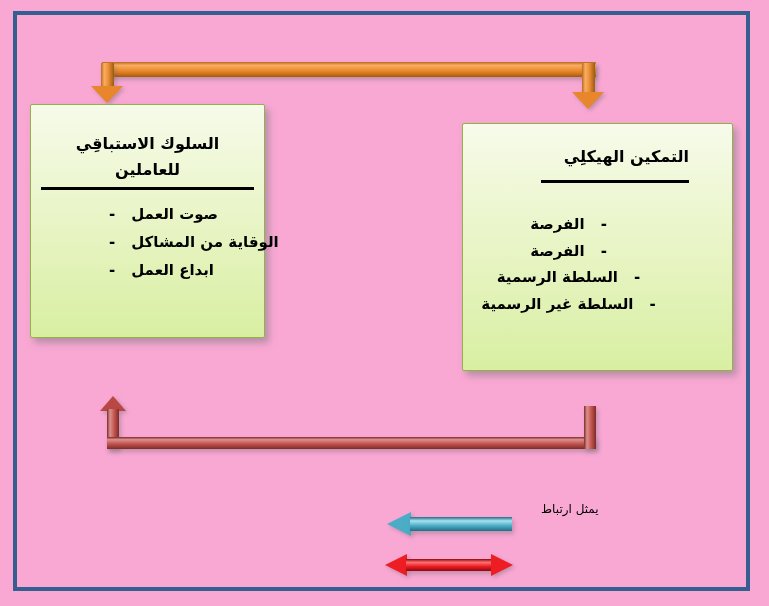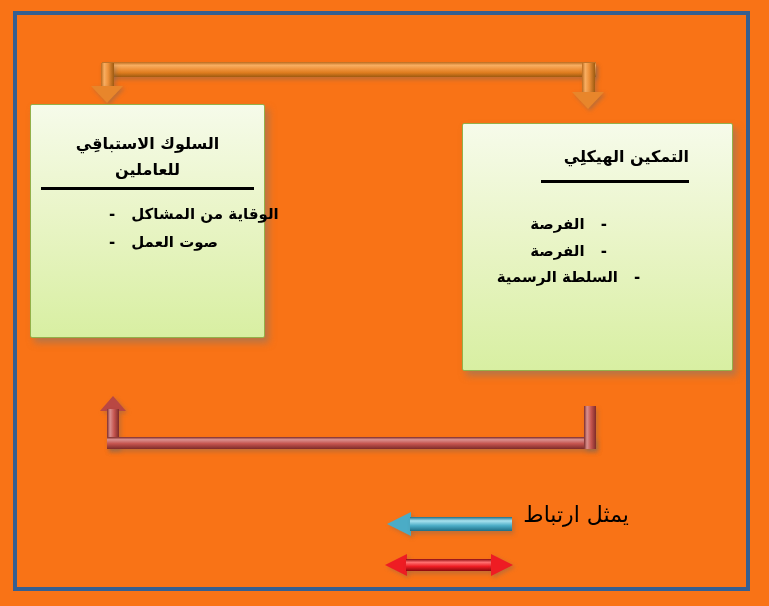--- a/index.html
+++ b/index.html
@@ -1,16 +1,16 @@
 <!DOCTYPE html>
 <html><head>
 <meta charset="utf-8">
 <style>
   html,body{margin:0;padding:0;background:#fff;}
-  #stage{position:relative;width:769px;height:606px;background:#f97316;overflow:hidden;
+  #stage{position:relative;width:769px;height:606px;background:#f9a8d4;overflow:hidden;
          font-family:"DejaVu Sans",sans-serif;text-decoration:underline;}
 
   
   .frame{position:absolute;left:13px;top:11px;width:737px;height:580px;
          box-sizing:border-box;border:4px solid #365F91;background:transparent;}
 
   
   .gbox{position:absolute;box-sizing:border-box;
         background:linear-gradient(180deg,#F6FBEA 0%,#EAF5C9 45%,#D8EFA2 100%);
         border:1px solid #94B049;border-radius:2px;
@@ -61,21 +61,21 @@
        background:linear-gradient(180deg,#1F6E86 0%,#A8E2EF 28%,#4BACC6 62%,#1F6E86 100%);}
   .lg-cyan-head{left:387px;top:512px;border-top:12px solid transparent;border-bottom:12px solid transparent;
        border-right:24px solid #4BACC6;}
   .lg-red-body{left:406px;top:559px;width:86px;height:12px;
        background:linear-gradient(180deg,#8C090D 0%,#FF7070 28%,#EE1C23 62%,#8C090D 100%);}
   .lg-red-headL{left:385px;top:554px;border-top:11px solid transparent;border-bottom:11px solid transparent;
        border-right:22px solid #EE1C23;}
   .lg-red-headR{left:491px;top:554px;border-top:11px solid transparent;border-bottom:11px solid transparent;
        border-left:22px solid #EE1C23;}
 
-  .lg-label{position:absolute;font-size:22px;color:#000;direction:rtl;
+  .lg-label{position:absolute;font-size:12px;color:#000;direction:rtl;
        text-align:left;white-space:nowrap;}
   .lg-label-1{left:541px;top:502px;width:88px;}
   .lg-label-2{left:514px;top:548px;width:130px;}
 </style>
 </head>
 <body>
 
 <div id="stage">
 
   <div class="frame"></div>
@@ -83,40 +83,46 @@
   <div class="pipe o-h"></div>
   <div class="pipe o-vl"></div>
   <div class="tri o-hl"></div>
   <div class="pipe o-vr"></div>
   <div class="tri o-hr"></div>
 
   <div class="gbox box-left">
     <div class="box-title">السلوك الاستباقِي للعاملين</div>
     <div class="blist list-left">
       <div class="item">
+        <span class="dash">-</span><span>صوت العمل</span>
+      </div>
+      <div class="item">
         <span class="dash">-</span><span>الوقاية من المشاكل</span>
       </div>
       <div class="item">
-        <span class="dash">-</span><span>صوت العمل</span>
+        <span class="dash">-</span><span>ابداع العمل</span>
       </div>
     </div>
   </div>
 
   <div class="gbox box-right">
     <div class="box-title">التمكين الهيكلِي</div>
     <div class="title-underline"></div>
     <div class="blist list-right">
       <div class="item">
         <span class="dash">-</span><span>الفرصة</span>
       </div>
       <div class="item">
         <span class="dash">-</span><span>الفرصة</span>
       </div>
       <div class="item">
         <span class="dash">-</span><span>السلطة الرسمية</span>
+      </div>
+      <div class="item">
+        <span class="dash">-</span><span>السلطة غير الرسمية</span>
       </div>
     </div>
   </div>
 
   <div class="tri r-hl"></div>
   <div class="pipe r-vl"></div>
   <div class="pipe r-h"></div>
   <div class="pipe r-vr"></div>
 
   <div class="tri lg-cyan-head"></div>

